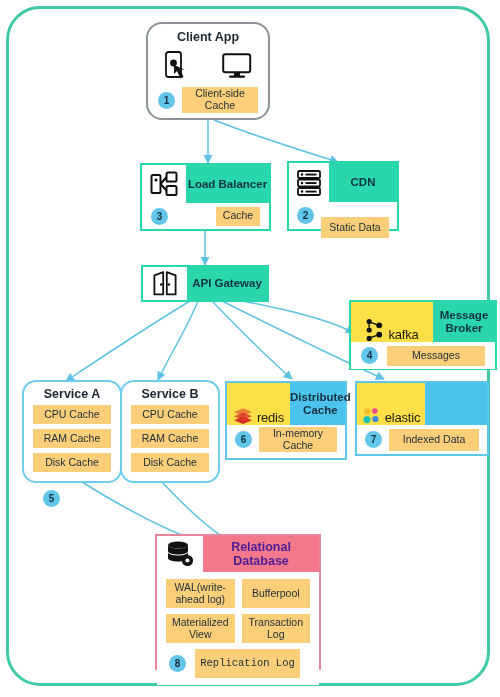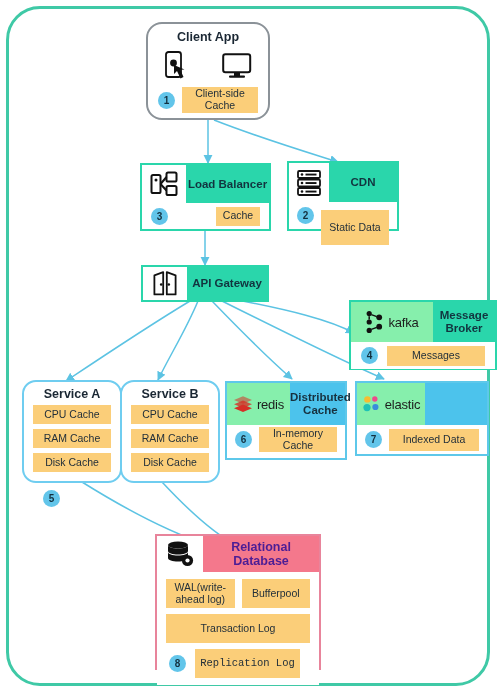--- a/index.html
+++ b/index.html
@@ -50,21 +50,21 @@
 
   
   .badge{
     width:17px;height:17px;border-radius:50%;background:#62c5ea;
     color:#13303f;font-size:10px;font-weight:bold;
     display:flex;align-items:center;justify-content:center;box-sizing:border-box;
   }
   .row{display:flex;align-items:center;}
 
   
-  .brand{display:flex;align-items:center;justify-content:center;gap:4px;width:100%;height:100%;background:#86efac;}
+  .brand{display:flex;align-items:flex-end;justify-content:center;gap:4px;width:100%;height:100%;background:#fde047;}
   .brand-word{font-size:13px;color:#1d1d1d;letter-spacing:-.2px;}
   .brand-word.light{font-weight:normal;}
 
   .svg-ico{display:block;}
 </style>
 </head>
 <body>
 
 <div id="canvas">
 
@@ -154,21 +154,21 @@
               <rect x="9.5" y="13.1" width="11" height="1.9"></rect>
             <circle cx="6" cy="22.5" r="1.3"></circle>
               <rect x="9.5" y="21.6" width="11" height="1.9"></rect>
           </g>
         </svg>
       </div>
       <div class="head-title">CDN</div>
     </div>
     <div class="node-body row" style="gap:7px;padding:5px 8px;height:27px;">
       <span class="badge">2</span>
-      <span class="pill" style="flex:1;height:35px;margin-top:24px;">Static Data</span>
+      <span class="pill" style="flex:1;height:21px;margin-top:24px;">Static Data</span>
     </div>
   </div>
 
   <div class="node teal" style="left:141px;top:265px;width:128px;height:37px;">
     <div class="node-head" style="height:100%;">
       <div class="head-icon" style="width:44px;">
         <svg class="svg-ico" width="30" height="27" viewBox="0 0 30 27">
           <g fill="none" stroke="#111" stroke-width="1.8" stroke-linejoin="round">
             <path d="M13.2,2.2 L4.4,5.4 L4.4,24.4 L13.2,24.4 Z"></path>
             <path d="M16.8,2.2 L25.6,5.4 L25.6,24.4 L16.8,24.4 Z"></path>
@@ -285,20 +285,21 @@
         </svg>
       </div>
       <div class="head-title">Relational Database</div>
     </div>
     <div class="node-body" style="padding:7px 9px;">
       <div style="display:flex;gap:7px;margin-bottom:6px;">
         <span class="pill" style="flex:1;height:29px;">WAL(write-ahead log)</span>
         <span class="pill" style="flex:1;height:29px;">Bufferpool</span>
       </div>
       <div style="display:flex;gap:7px;margin-bottom:6px;">
+        <span class="pill" style="flex:1;height:29px;">Materialized View</span>
         <span class="pill" style="flex:1;height:29px;">Transaction Log</span>
       </div>
       <div class="row" style="gap:9px;padding-left:3px;">
         <span class="badge">8</span>
         <span class="pill" style="width:105px;height:29px;font-family:Liberation Mono, monospace;">Replication Log</span>
       </div>
     </div>
   </div>
 
 </div>

